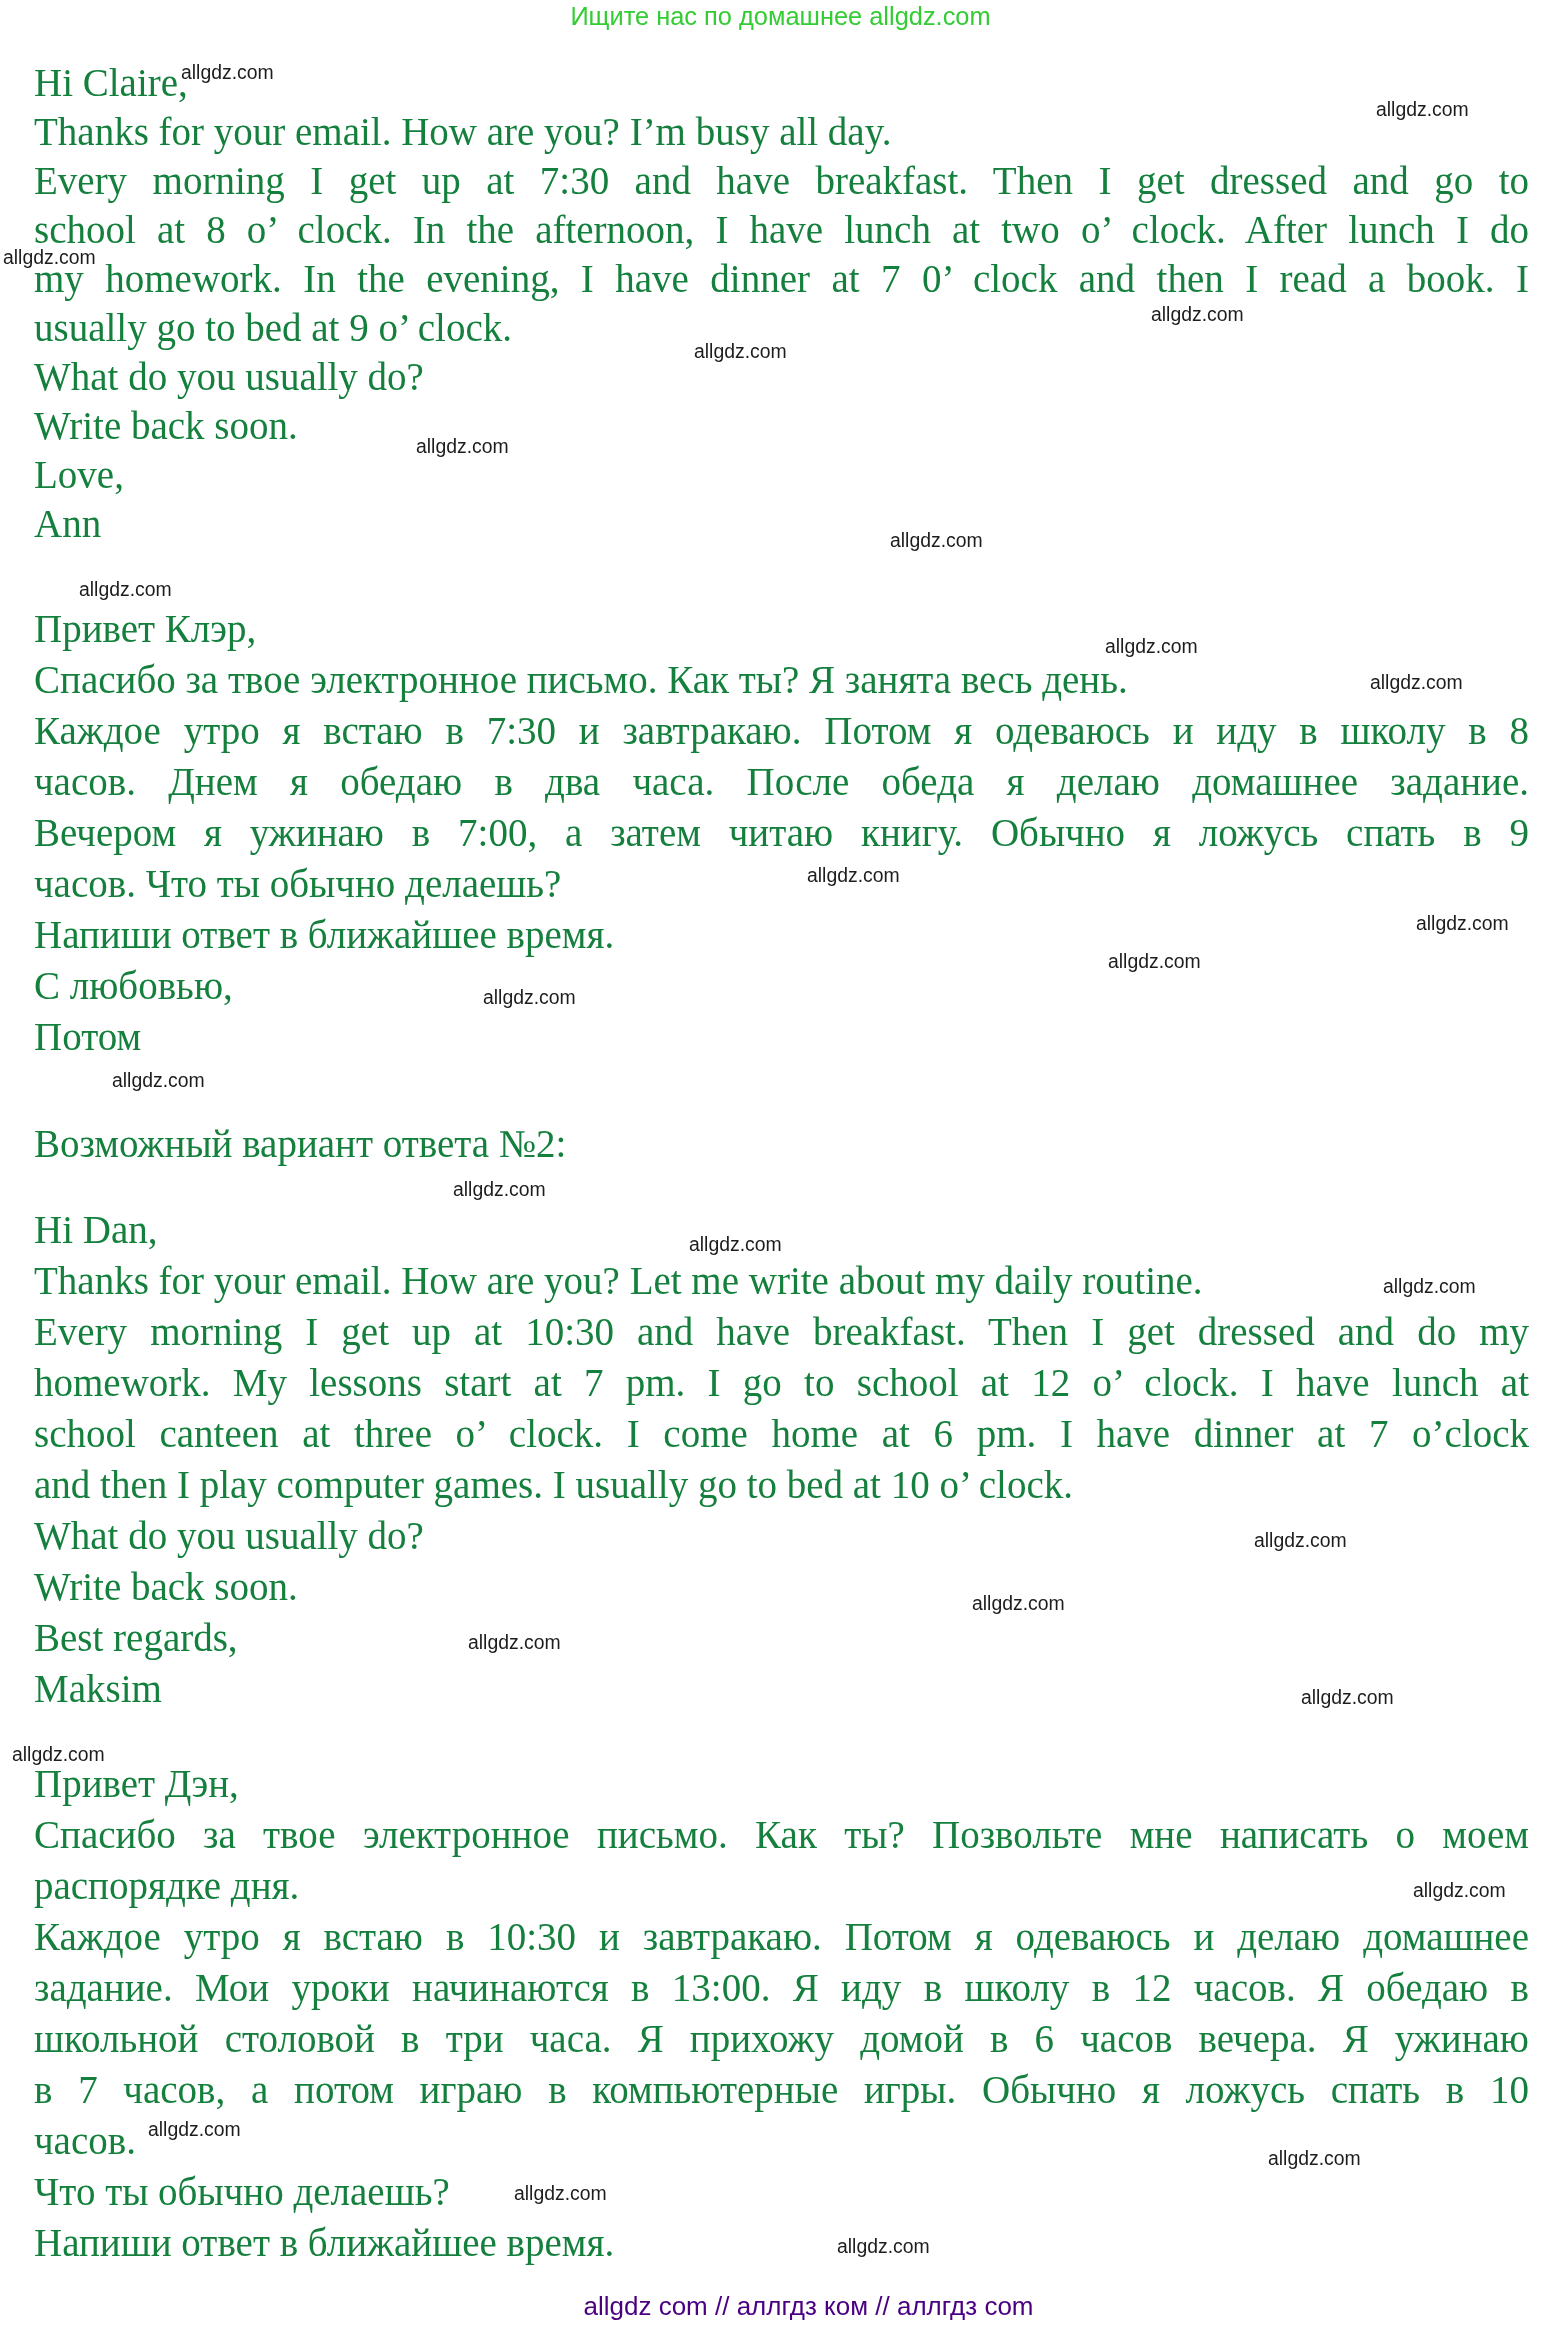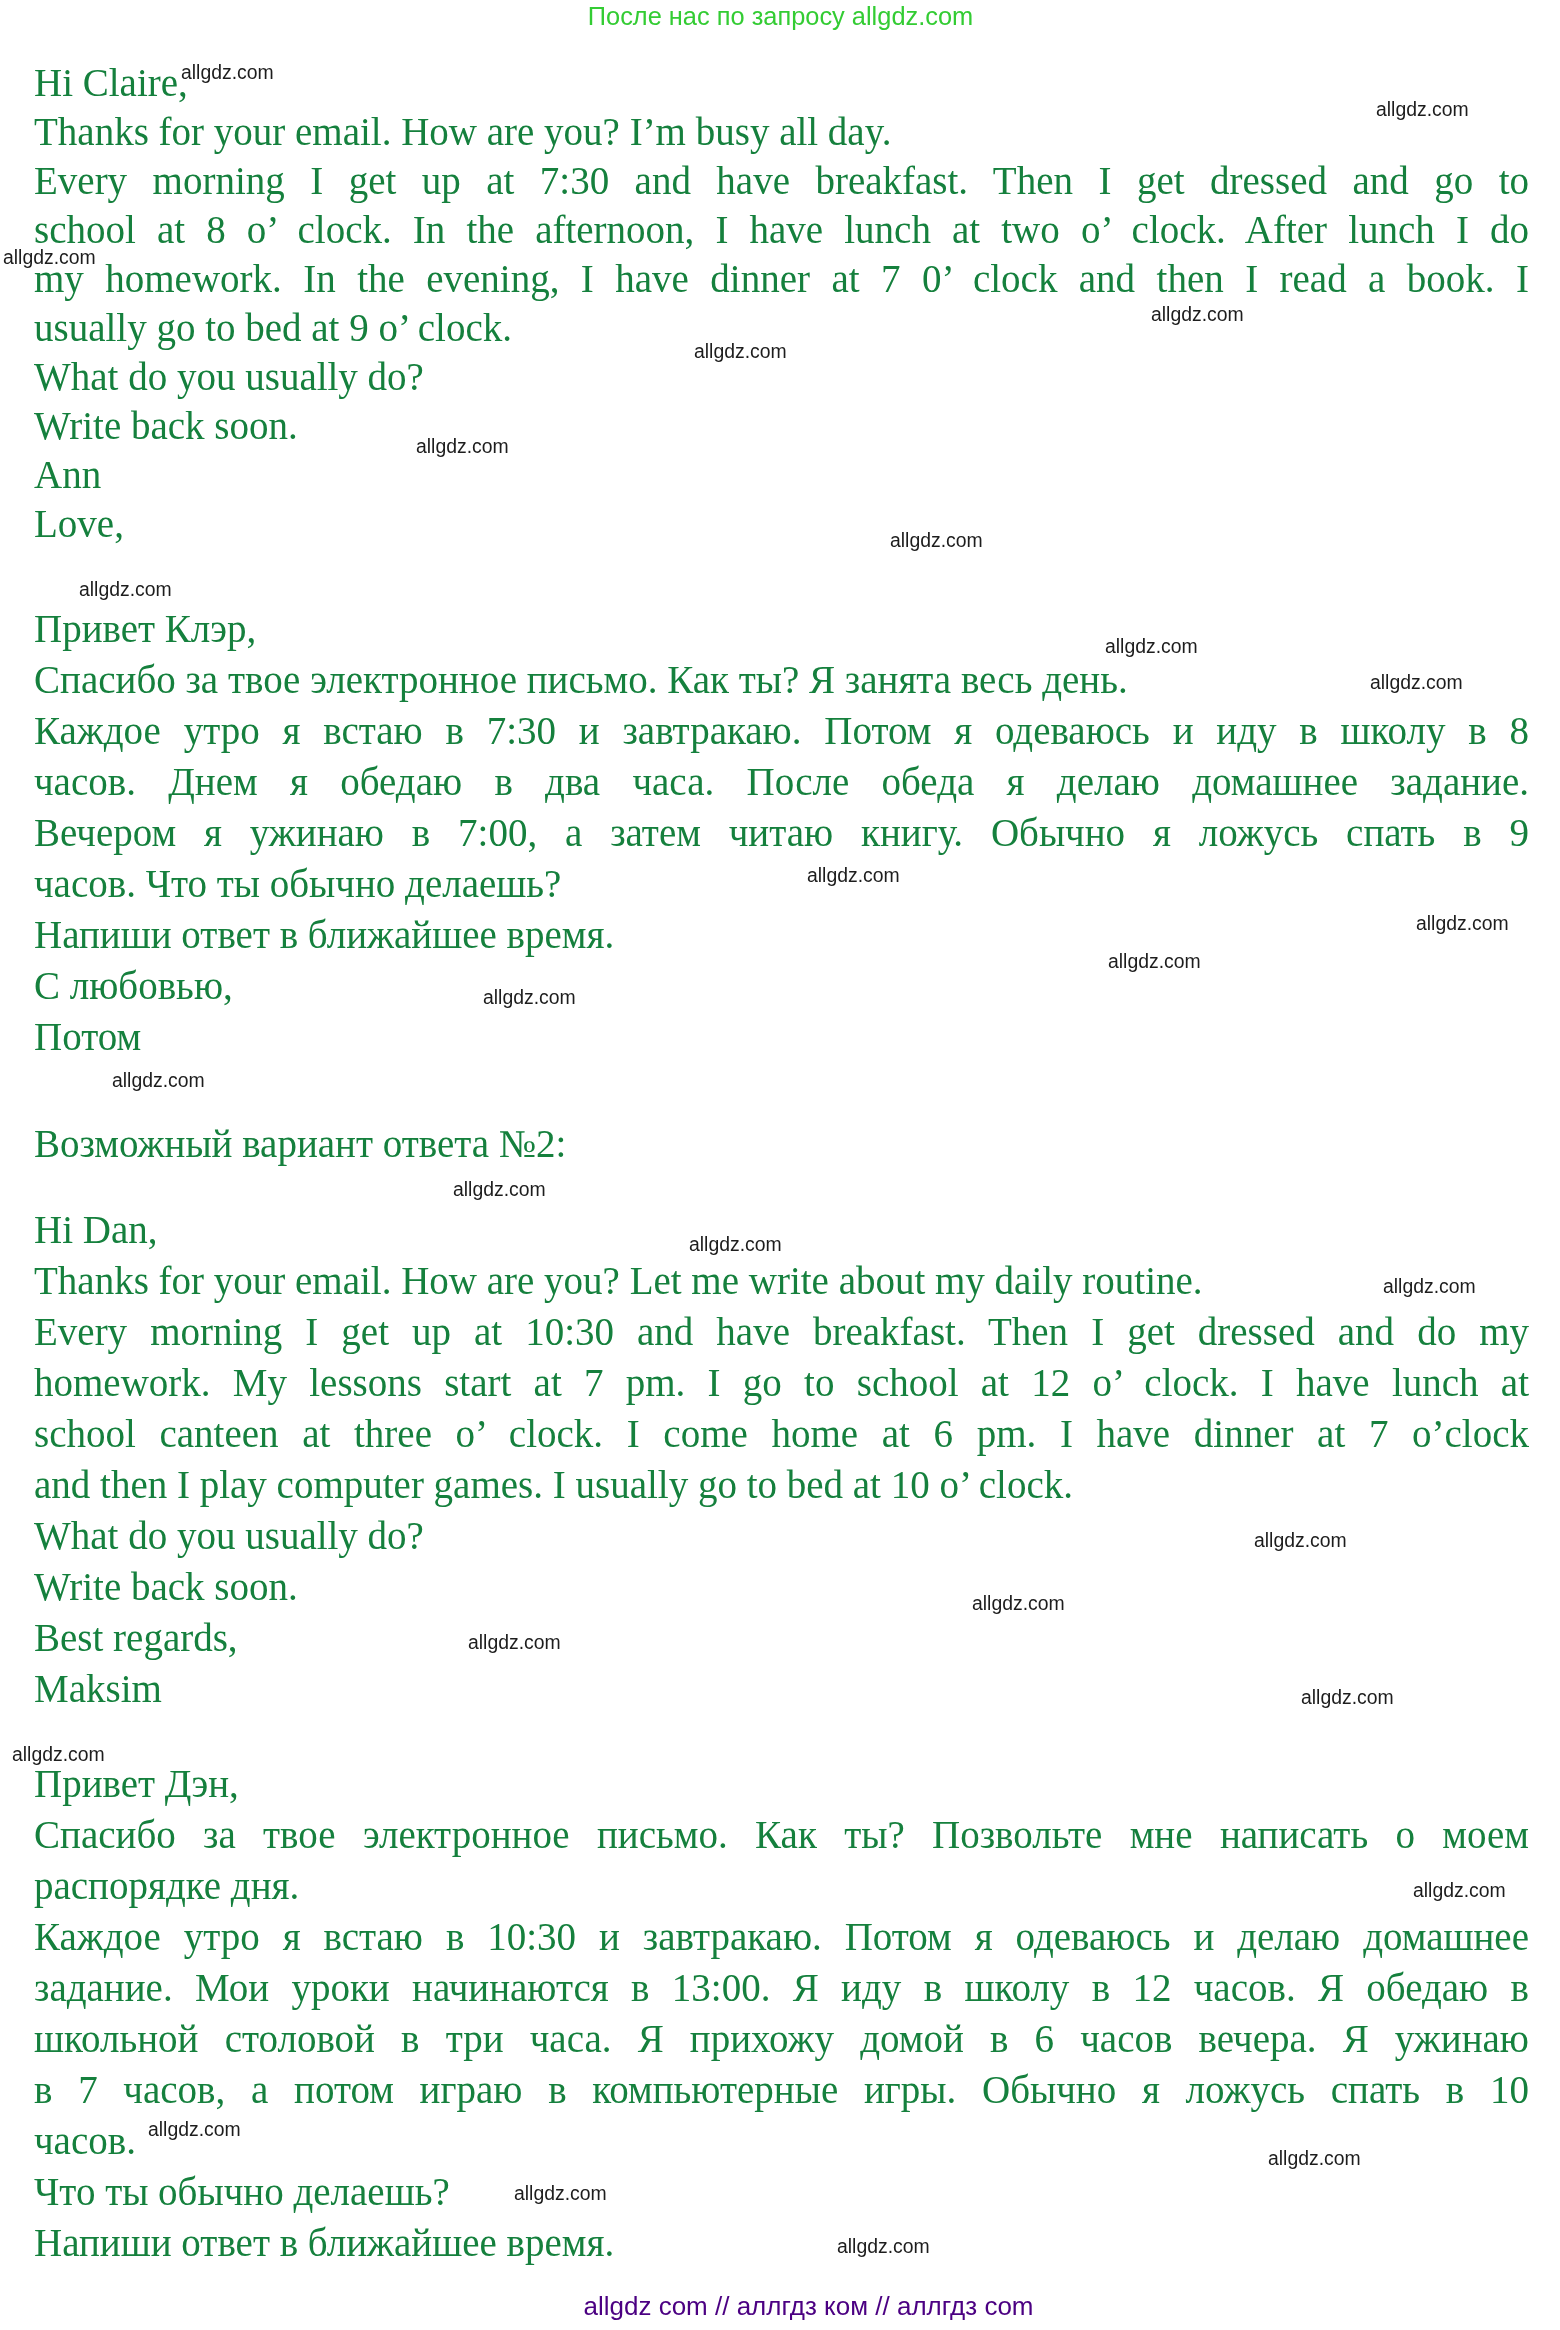--- a/index.html
+++ b/index.html
@@ -53,33 +53,33 @@
     line-height:19.4px;
     color:#1d1d1d;
     white-space:nowrap;
   }
 </style>
 </head>
 <body>
 
 <div class="page">
 
-  <div class="banner">После нас по запросу allgdz.com</div>
+  <div class="banner">Ищите нас по домашнее allgdz.com</div>
 
   <section class="block lh66" style="top:58px">
     <div class="line">Hi Claire,</div>
     <div class="line">Thanks for your email. How are you? I’m busy all day.</div>
     <div class="jl">Every morning I get up at 7:30 and have breakfast. Then I get dressed and go to</div>
     <div class="jl">school at 8 o’ clock. In the afternoon, I have lunch at two o’ clock. After lunch I do</div>
     <div class="jl">my homework. In the evening, I have dinner at 7 0’ clock and then I read a book. I</div>
     <div class="line">usually go to bed at 9 o’ clock.</div>
     <div class="line">What do you usually do?</div>
     <div class="line">Write back soon.</div>
+    <div class="line">Love,</div>
     <div class="line">Ann</div>
-    <div class="line">Love,</div>
   </section>
 
   <section class="block lh68" style="top:603px">
     <div class="line">Привет Клэр,</div>
     <div class="line">Спасибо за твое электронное письмо. Как ты? Я занята весь день.</div>
     <div class="jl">Каждое утро я встаю в 7:30 и завтракаю. Потом я одеваюсь и иду в школу в 8</div>
     <div class="jl">часов. Днем я обедаю в два часа. После обеда я делаю домашнее задание.</div>
     <div class="jl">Вечером я ужинаю в 7:00, а затем читаю книгу. Обычно я ложусь спать в 9</div>
     <div class="line">часов. Что ты обычно делаешь?</div>
     <div class="line">Напиши ответ в ближайшее время.</div>

